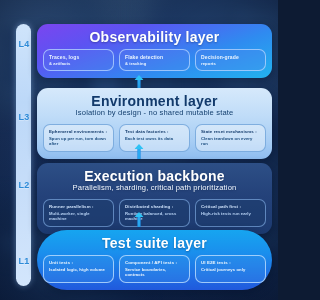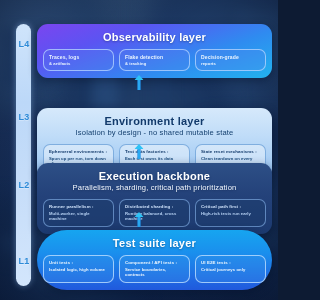--- a/index.html
+++ b/index.html
@@ -81,21 +81,21 @@
     left: 37px;
     width: 235px;
     border-radius: 11px;
     box-sizing: border-box;
     padding: 7px 6px 7px;
     box-shadow: 0 3px 10px rgba(4,16,40,.45);
   }
   .layer-title {
     text-align: center;
     color: #ffffff;
-    font-size: 11px;
+    font-size: 14px;
     font-weight: 700;
     letter-spacing: .25px;
     line-height: 12px;
     text-shadow: 0 1px 2px rgba(9,26,56,.35);
   }
   .layer-sub {
     text-align: center;
     color: #f2f8ff;
     font-size: 7.6px;
     font-weight: 400;
@@ -139,21 +139,21 @@
   }
   #layer-l4 .chip {
     background: rgba(86,130,240,.30);
     border: 1px solid rgba(186,216,255,.75);
   }
   #layer-l4 .chip-title, #layer-l4 .chip-body { color: #eaf4ff; }
   #layer-l4 .chip-title { font-size: 5px; }
 
   
   #layer-l3 {
-    top: 108px;
+    top: 88px;
     background: linear-gradient(180deg, #d6e9fb 0%, #bfdcf8 40%, #a7cdf4 75%, #8fbdf0 100%);
   }
   #layer-l3 .layer-title { color: #123a6b; text-shadow: none; }
   #layer-l3 .layer-sub   { color: #14406f; text-shadow: none; }
   #layer-l3 .chip {
     background: rgba(255,255,255,.40);
     border: 1px solid rgba(106,160,216,.8);
   }
   #layer-l3 .chip-title { color: #123a6b; }
   #layer-l3 .chip-body  { color: #1b4c7e; }

